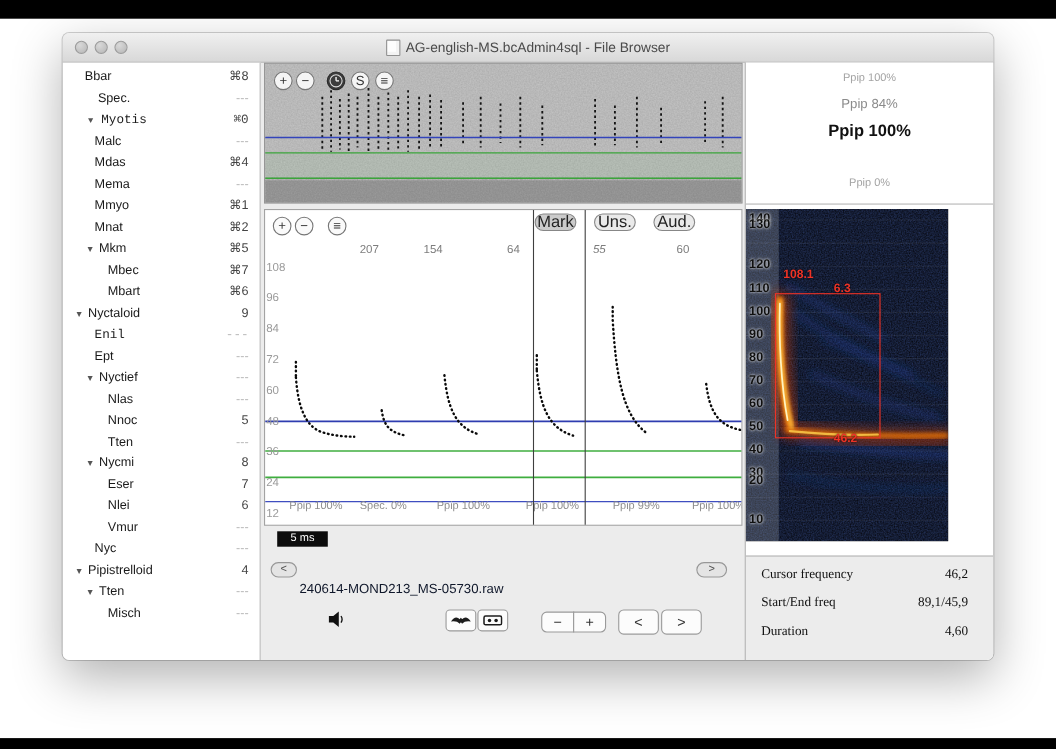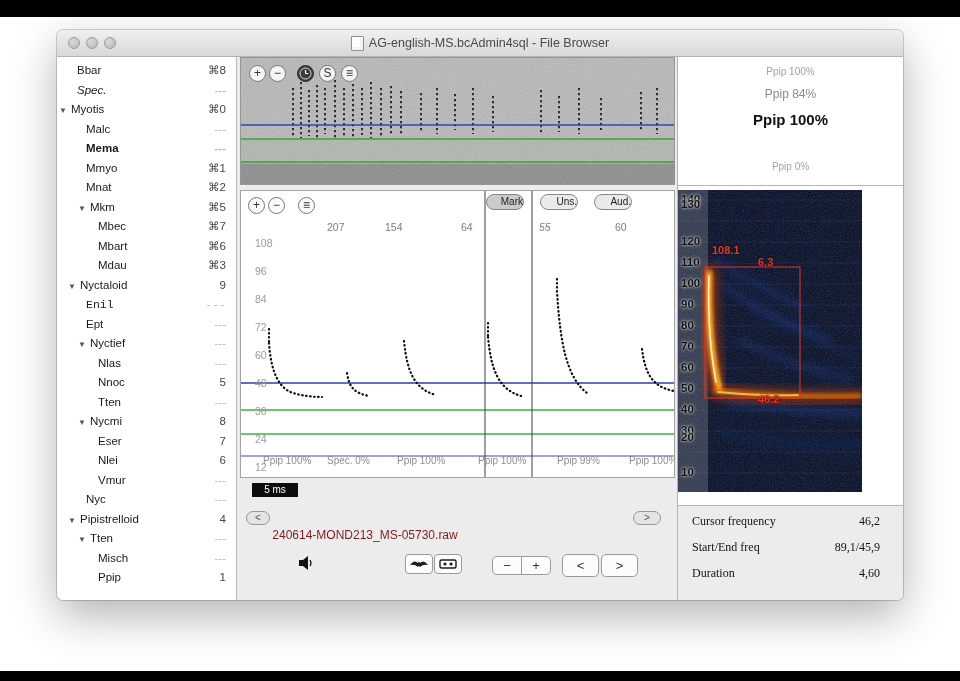--- a/index.html
+++ b/index.html
@@ -30,31 +30,31 @@
 
   
   .overview{position:absolute;left:183px;top:27px;width:435px;height:128px;background:#c4c4c4;
             border:1px solid #969696;box-sizing:border-box;overflow:hidden;}
   .circle-btn{position:absolute;width:17px;height:17px;border-radius:50%;border:1px solid #767676;
               background:rgba(250,250,250,.92);font-size:12px;line-height:14px;text-align:center;color:#333;
               box-sizing:border-box;cursor:default;}
   .circle-btn.dark{background:#3c3c3c;border-color:#2a2a2a;}
   .mainplot{position:absolute;left:183px;top:160px;width:435px;height:288px;background:#fff;
             border:1px solid #a3a3a3;box-sizing:border-box;overflow:hidden;}
-  .ytick{position:absolute;left:14px;font-size:10.5px;color:#9a9a9a;}
+  .ytick{position:absolute;left:1px;font-size:10.5px;color:#9a9a9a;}
   .ival{position:absolute;font-size:10.5px;color:#7d7d7d;}
   .splabel{position:absolute;font-size:10px;color:#8d8d8d;white-space:nowrap;}
   .pill-btn{position:absolute;width:38px;height:16px;border:1px solid #878787;border-radius:8px;
-            background:#eaeaea;font-size:10px;line-height:14px;text-align:right;color:#222;box-sizing:border-box;}
+            background:#eaeaea;font-size:15px;line-height:14px;text-align:center;color:#222;box-sizing:border-box;}
   .pill-btn.sel{background:#cbcbcb;}
   .scalebox{position:absolute;left:195px;top:453px;width:46px;height:14px;background:#0c0c0c;color:#fff;
             font-size:10px;line-height:14px;text-align:center;}
   .navpill{position:absolute;height:14px;border:1px solid #979797;border-radius:7px;background:#e4e4e4;
            font-size:10px;line-height:12px;text-align:center;color:#555;box-sizing:border-box;}
-  .filename{position:absolute;left:183px;top:498px;width:250px;text-align:center;font-size:12px;color:#7f1d1d;}
+  .filename{position:absolute;left:183px;top:498px;width:250px;text-align:center;font-size:12px;color:#0f172a;}
   .sq-btn{position:absolute;border:1px solid #9a9a9a;background:#fcfcfc;border-radius:4px;box-sizing:border-box;
           display:flex;align-items:center;justify-content:center;font-size:13px;color:#333;}
 
   
   .right-bg{position:absolute;left:621px;top:27px;right:0;bottom:0;background:#fff;}
   .vdivider{position:absolute;left:620px;top:27px;bottom:0;width:1px;background:#b3b3b3;}
   .results{position:absolute;left:621px;top:27px;width:225px;height:129px;background:#fff;
            border-bottom:1px solid #b5b5b5;box-sizing:border-box;}
   .rs{position:absolute;left:0;width:100%;text-align:center;white-space:nowrap;}
   .rs-xs{font-size:10px;color:#a3a3a3;}
@@ -84,46 +84,45 @@
       <span class="tl" style="left:29px"></span>
       <span class="tl" style="left:47px"></span>
       <div class="title-wrap">
         <span class="doc-icon"></span>
         <span class="title-text">AG-english-MS.bcAdmin4sql - File Browser</span>
       </div>
     </div>
 
     <div class="sidebar" id="sidebar-list">
         <div class="srow" style="padding-left: 20px;"><span class="slabel">Bbar</span><span class="sval">⌘8</span></div>
-        <div class="srow" style="padding-left: 20px; font-style: italic;"><span class="slabel">Spec.</span><span class="sval dim">---</span></div>
-        <div class="srow" style="padding-left: 2px;"><span class="tri">▼</span><span class="slabel">Myotis</span><span class="sval">⌘0</span></div>
+        <div class="srow" style="padding-left: 32px;"><span class="slabel">Spec.</span><span class="sval dim">---</span></div>
+        <div class="srow" style="padding-left: 23px; font-family: Liberation Mono, monospace;"><span class="tri">▼</span><span class="slabel">Myotis</span><span class="sval">⌘0</span></div>
         <div class="srow" style="padding-left: 29px;"><span class="slabel">Malc</span><span class="sval dim">---</span></div>
-        <div class="srow" style="padding-left: 29px; font-weight: bold;"><span class="slabel">Mema</span><span class="sval dim">---</span></div>
+        <div class="srow" style="padding-left: 29px;"><span class="slabel">Mdas</span><span class="sval">⌘4</span></div>
+        <div class="srow" style="padding-left: 29px;"><span class="slabel">Mema</span><span class="sval dim">---</span></div>
         <div class="srow" style="padding-left: 29px;"><span class="slabel">Mmyo</span><span class="sval">⌘1</span></div>
         <div class="srow" style="padding-left: 29px;"><span class="slabel">Mnat</span><span class="sval">⌘2</span></div>
         <div class="srow" style="padding-left: 21px;"><span class="tri">▼</span><span class="slabel">Mkm</span><span class="sval">⌘5</span></div>
         <div class="srow" style="padding-left: 41px;"><span class="slabel">Mbec</span><span class="sval">⌘7</span></div>
         <div class="srow" style="padding-left: 41px;"><span class="slabel">Mbart</span><span class="sval">⌘6</span></div>
-        <div class="srow" style="padding-left: 41px;"><span class="slabel">Mdau</span><span class="sval">⌘3</span></div>
         <div class="srow" style="padding-left: 11px;"><span class="tri">▼</span><span class="slabel">Nyctaloid</span><span class="sval">9</span></div>
         <div class="srow" style="padding-left: 29px; font-family: Liberation Mono, monospace;"><span class="slabel">Enil</span><span class="sval dim">---</span></div>
         <div class="srow" style="padding-left: 29px;"><span class="slabel">Ept</span><span class="sval dim">---</span></div>
         <div class="srow" style="padding-left: 21px;"><span class="tri">▼</span><span class="slabel">Nyctief</span><span class="sval dim">---</span></div>
         <div class="srow" style="padding-left: 41px;"><span class="slabel">Nlas</span><span class="sval dim">---</span></div>
         <div class="srow" style="padding-left: 41px;"><span class="slabel">Nnoc</span><span class="sval">5</span></div>
         <div class="srow" style="padding-left: 41px;"><span class="slabel">Tten</span><span class="sval dim">---</span></div>
         <div class="srow" style="padding-left: 21px;"><span class="tri">▼</span><span class="slabel">Nycmi</span><span class="sval">8</span></div>
         <div class="srow" style="padding-left: 41px;"><span class="slabel">Eser</span><span class="sval">7</span></div>
         <div class="srow" style="padding-left: 41px;"><span class="slabel">Nlei</span><span class="sval">6</span></div>
         <div class="srow" style="padding-left: 41px;"><span class="slabel">Vmur</span><span class="sval dim">---</span></div>
         <div class="srow" style="padding-left: 29px;"><span class="slabel">Nyc</span><span class="sval dim">---</span></div>
         <div class="srow" style="padding-left: 11px;"><span class="tri">▼</span><span class="slabel">Pipistrelloid</span><span class="sval">4</span></div>
         <div class="srow" style="padding-left: 21px;"><span class="tri">▼</span><span class="slabel">Tten</span><span class="sval dim">---</span></div>
         <div class="srow" style="padding-left: 41px;"><span class="slabel">Misch</span><span class="sval dim">---</span></div>
-        <div class="srow" style="padding-left: 41px;"><span class="slabel">Ppip</span><span class="sval">1</span></div>
       </div>
 
     <div class="overview">
       <svg width="435" height="128">
         <defs>
           <filter id="gnz">
               <feTurbulence type="fractalNoise" baseFrequency="0.75" numOctaves="2" seed="3"></feTurbulence>
             <feColorMatrix type="matrix" values="0 0 0 0 0.22  0 0 0 0 0.22  0 0 0 0 0.22  0 0 0 0.85 0"></feColorMatrix>
             </filter>
         </defs>

